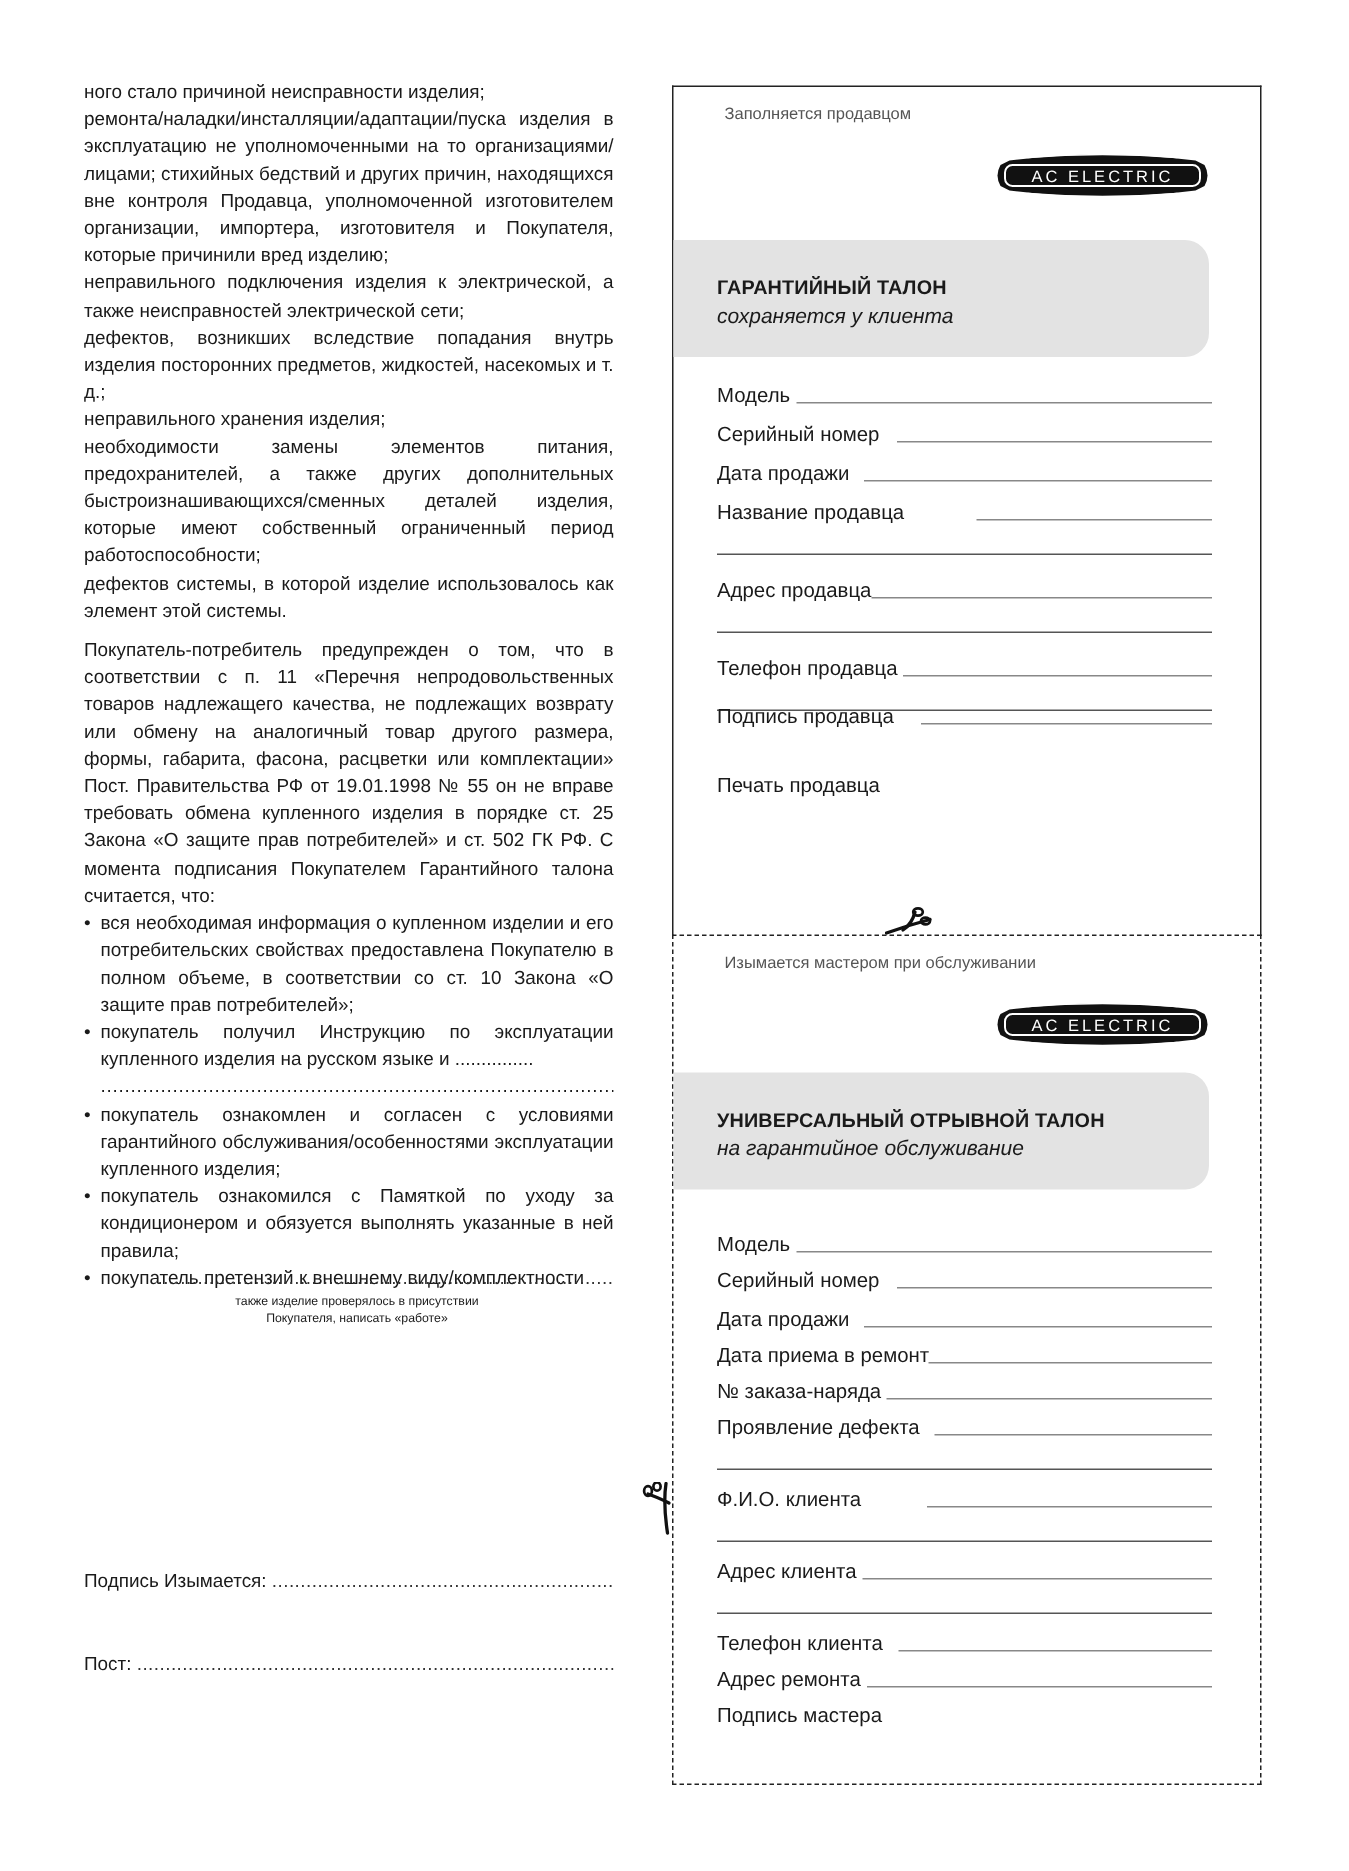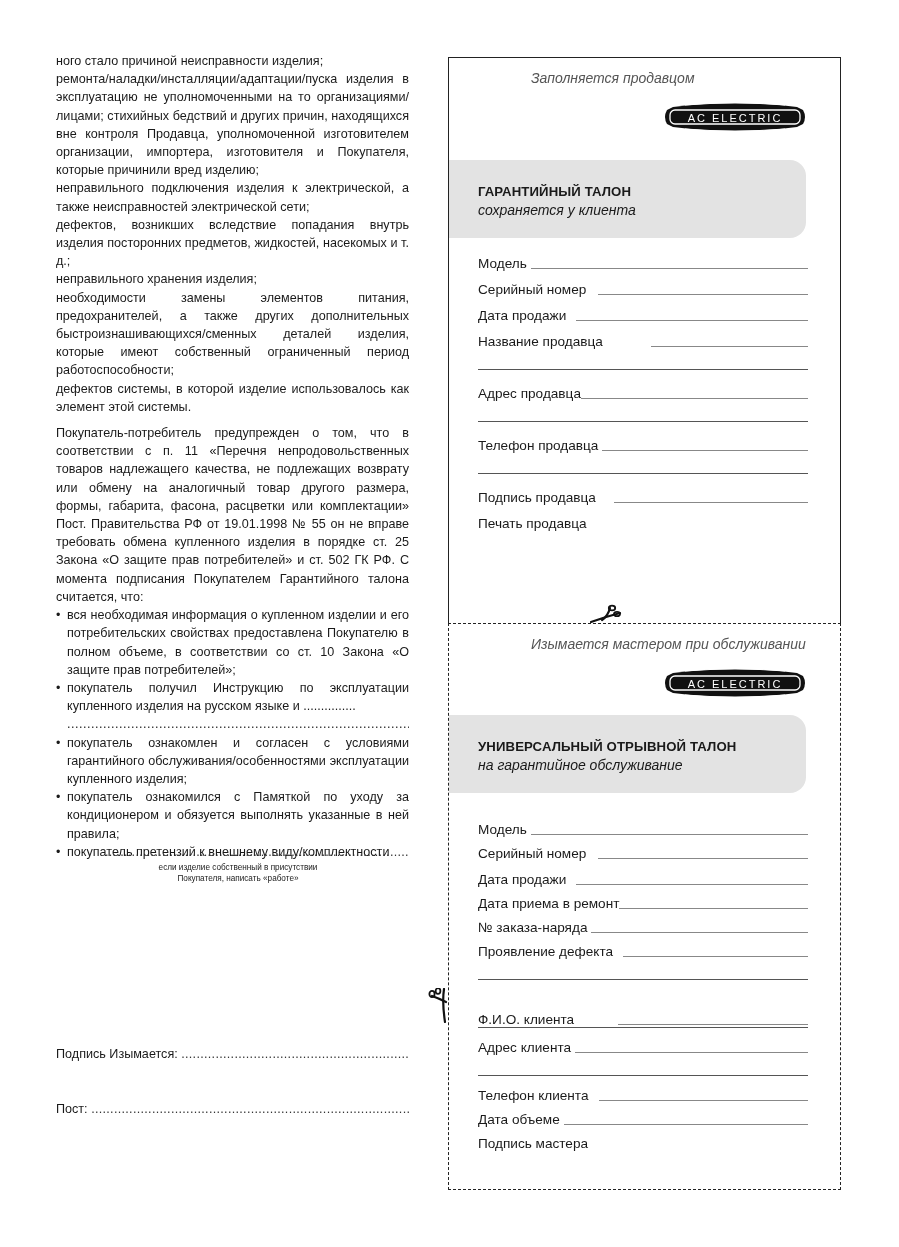--- a/index.html
+++ b/index.html
@@ -17,21 +17,21 @@
   .small-note { font-size: 8.2px; line-height: 11px; text-align: center; padding-left: 11px; margin-top: 1px; }
   .no-defects { margin-top: 12px; padding-left: 11px; }
   .sig-line { position: absolute; left: 56px; width: 353px; font-size: 12.6px; white-space: nowrap; overflow: hidden; }
   .dots-fill { letter-spacing: 0.3px; color: #333; }
 
   
   .card { position: absolute; left: 448px; width: 393px; box-sizing: border-box; }
   .card-top { top: 57px; height: 567px; border-left: 1.5px solid #222; border-right: 1.5px solid #222; border-top: 1.5px solid #222; }
   .card-bottom { top: 623px; height: 567px; border: 1.5px dashed #222; }
 
-  .card-caption { position: absolute; left: 34px; font-style: italic; font-size: 14px; color: #555; margin-left: 48px; }
+  .card-caption { position: absolute; left: 34px; font-size: 11px; color: #555; }
   .logo { position: absolute; left: 214px; width: 144px; height: 30px; }
   .logo svg { display: block; }
 
   .header-band { position: absolute; left: 0; width: 357px; height: 78px; background: #e3e3e3; border-radius: 0 16px 16px 0; }
   .header-band .title { position: absolute; left: 29px; top: 24px; font-weight: bold; font-size: 13.2px; letter-spacing: 0.1px; }
   .header-band .subtitle { position: absolute; left: 29px; top: 42px; font-style: italic; font-size: 14px; }
 
   .field { position: absolute; left: 29px; width: 330px; height: 20px; display: flex; align-items: flex-end; font-size: 13.6px; }
   .field .label { white-space: nowrap; padding-right: 4px; line-height: 16px; }
   .field .line { flex: 1; border-bottom: 1.5px solid #888; margin-bottom: 3px; height: 0; }
@@ -59,21 +59,21 @@
       <span>покупатель получил Инструкцию по эксплуатации купленного изделия на русском языке и ...............</span>
       <span class="fill-dots">..........................................................................................;</span>
     </li>
     <li>покупатель ознакомлен и согласен с условиями гарантийного обслуживания/особенностями эксплуатации купленного изделия;</li>
     <li>покупатель ознакомился с Памяткой по уходу за кондиционером и обязуется выполнять указанные в ней правила;</li>
     <li>
       <span>покупатель претензий к внешнему виду/комплектности</span><span class="dots-fill" style="display:block;overflow:hidden;white-space:nowrap;margin-top:-18px;padding-left:38px;">...............................................................................................................</span>
     </li>
   </ul>
   <div class="small-note">
-    <div>если изделие собственный в присутствии</div>
+    <div>также изделие проверялось в присутствии</div>
     <div>Покупателя, написать «работе»</div>
   </div>
 </div>
 
 <div class="sig-line" style="top:1047px;">
   <span>Подпись Изымается:</span>
   <span class="dots-fill">...............................................................................................................</span>
 </div>
 <div class="sig-line" style="top:1102px;">
   <span>Пост:</span>
@@ -116,21 +116,21 @@
   <div class="field" style="top:324px;">
       <span class="label" style="padding-right:0;">Адрес продавца</span>
       <span class="line"></span>
     </div>
   <div class="full-line" style="top:363px;"></div>
   <div class="field" style="top:376px;">
       <span class="label">Телефон продавца</span>
       <span class="line"></span>
     </div>
   <div class="full-line" style="top:415px;"></div>
-  <div class="field" style="top:428px;gap:14px;">
+  <div class="field" style="top:408px;gap:14px;">
       <span class="label">Подпись продавца</span>
       <span class="line"></span>
     </div>
   <div class="field bare" style="top:454px;">
       <span class="label">Печать продавца</span>
     </div>
 </div>
 
 <div class="scissors" style="left:590px; top:604px;">
   <svg width="32" height="20" viewBox="0 0 32 20">
@@ -175,36 +175,36 @@
     </div>
   <div class="field" style="top:292px;">
       <span class="label">№ заказа-наряда</span>
       <span class="line"></span>
     </div>
   <div class="field" style="top:316px;align-items:flex-end;">
       <span class="label">Проявление дефекта</span>
       <span class="line" style="margin-left:6px;"></span>
     </div>
   <div class="full-line" style="top:355px;"></div>
-  <div class="field" style="top:384px;gap:40px;">
+  <div class="field" style="top:364px;gap:40px;">
       <span class="label">Ф.И.О. клиента</span>
       <span class="line"></span>
     </div>
   <div class="full-line" style="top:403px;"></div>
   <div class="field" style="top:412px;">
       <span class="label">Адрес клиента</span>
       <span class="line"></span>
     </div>
   <div class="full-line" style="top:451px;"></div>
   <div class="field" style="top:460px;">
       <span class="label">Телефон клиента</span>
       <span class="line" style="margin-left:6px;"></span>
     </div>
   <div class="field" style="top:484px;">
-      <span class="label">Дата объеме</span>
+      <span class="label">Адрес ремонта</span>
       <span class="line"></span>
     </div>
   <div class="field bare" style="top:508px;">
       <span class="label">Подпись мастера</span>
     </div>
 </div>
 
 <div class="scissors" style="left:428px; top:988px;">
   <svg width="20" height="36" viewBox="0 0 20 36">
     <path d="M16 1 Q14 14 17 34" stroke="#111" stroke-width="2.2" fill="none" stroke-linecap="round"></path>

